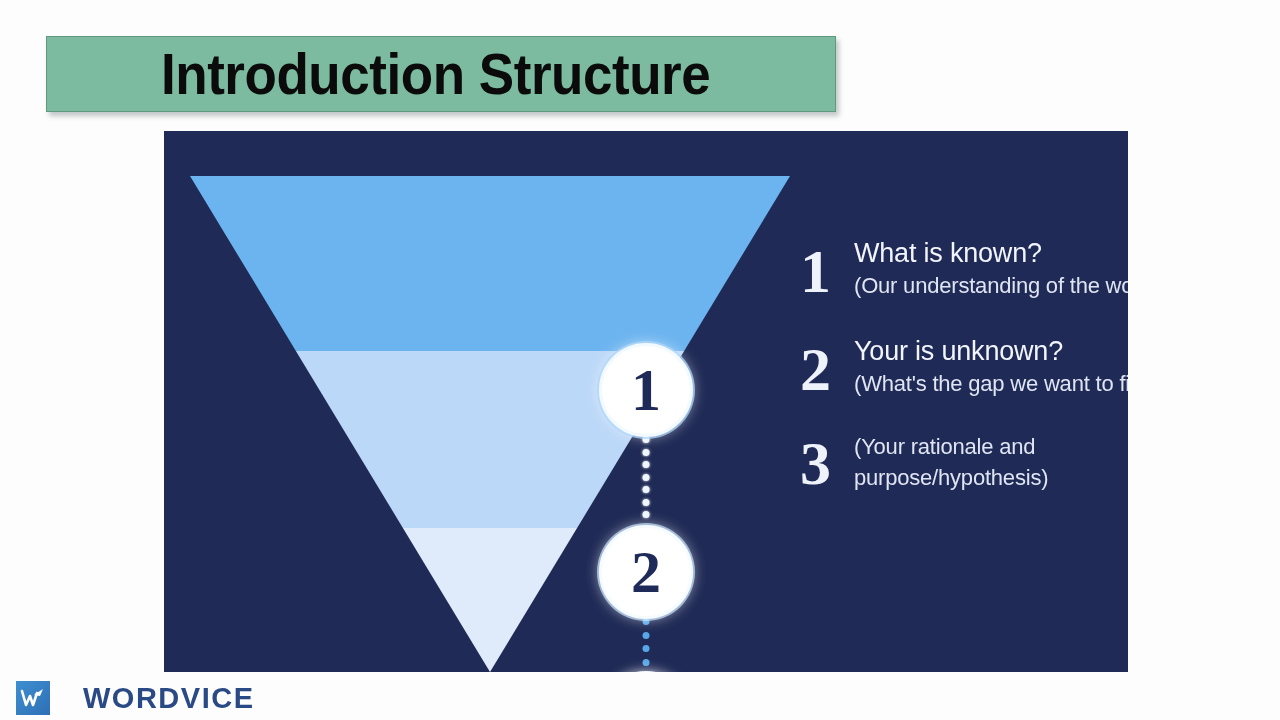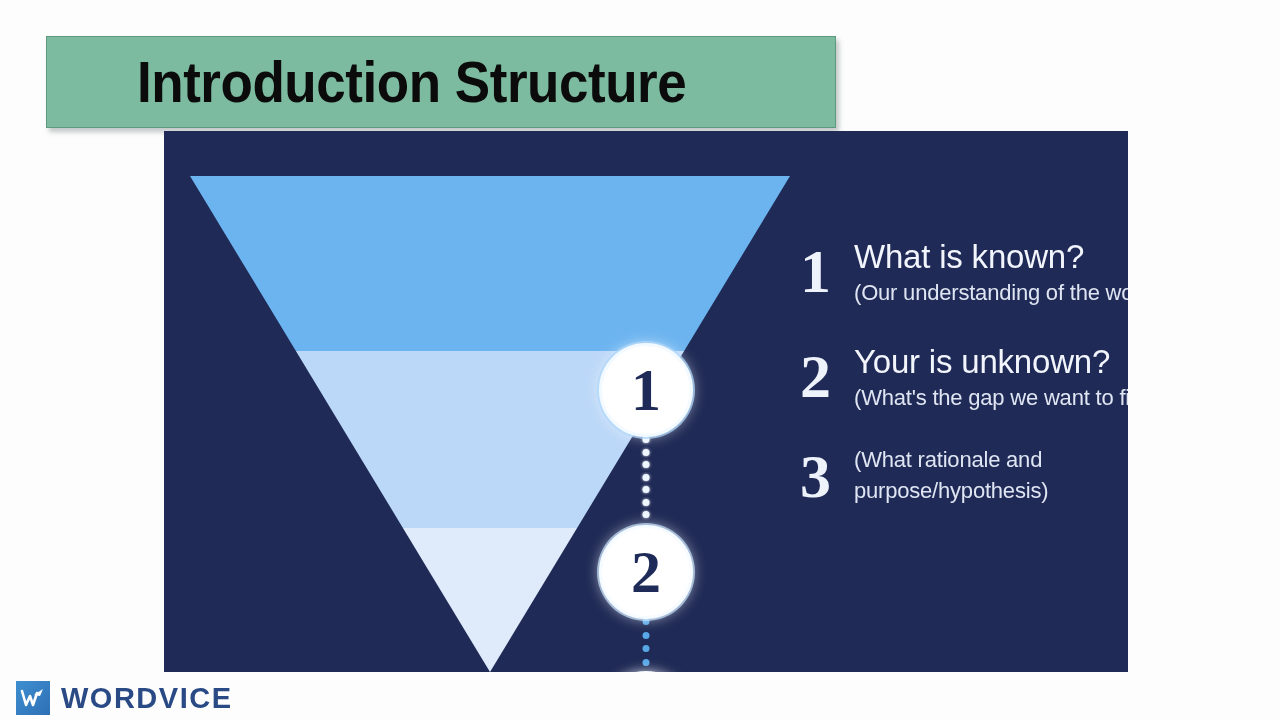--- a/index.html
+++ b/index.html
@@ -15,27 +15,28 @@
     background: #fdfdfd;
     font-family: "Liberation Sans", sans-serif;
   }
 
   
   #title-bar {
     position: absolute;
     left: 46px;
     top: 36px;
     width: 790px;
-    height: 92px;
+    height: 76px;
     background: #7cbba0;
     border: 1px solid #5f9a80;
     box-sizing: border-box;
     box-shadow: 3px 4px 5px rgba(120,130,130,0.45);
     display: flex;
     align-items: center;
+    padding-left: 24px;
   }
   #title-text {
     margin-left: 90px;
     font-family: "Liberation Sans Narrow", "Liberation Sans", sans-serif;
     font-size: 57px;
     font-weight: bold;
     color: #0b0b0b;
     letter-spacing: -0.5px;
     white-space: nowrap;
     transform: scaleX(0.93);
@@ -146,21 +147,21 @@
     color: #eef2fb;
     text-align: left;
     margin-top: 4px;
   }
   .legend-body {
     flex: 1 1 auto;
     padding-top: 2px;
   }
   .legend-heading {
     font-family: "Liberation Sans Narrow", "Liberation Sans", sans-serif;
-    font-size: 33px;
+    font-size: 27px;
     line-height: 1.16;
     color: #f2f5fc;
     letter-spacing: -0.2px;
     white-space: nowrap;
   }
   .legend-heading.caps { font-size: 28px; }
   .legend-sub {
     font-family: "Liberation Sans Narrow", "Liberation Sans", sans-serif;
     font-size: 22px;
     line-height: 1.42;
@@ -172,20 +173,21 @@
   #legend-item-2 { margin-top: 32px; }
   #legend-item-3 { margin-top: 28px; }
 
   
   #logo {
     position: absolute;
     left: 16px;
     top: 681px;
     display: flex;
     align-items: center;
+    gap: 22px;
   }
   #logo-mark {
     width: 34px;
     height: 34px;
     background: linear-gradient(135deg, #3d8fd0 0%, #2f6fb5 100%);
     display: flex;
     align-items: center;
     justify-content: center;
     margin-right: 11px;
   }
@@ -248,21 +250,21 @@
         <div class="legend-num">2</div>
         <div class="legend-body">
           <div class="legend-heading">Your is unknown?</div>
           <div class="legend-sub">(What's the gap we want to fill?)</div>
         </div>
       </div>
 
       <div class="legend-item" id="legend-item-3">
         <div class="legend-num">3</div>
         <div class="legend-body">
-          <div class="legend-sub">(What rationale and purpose/hypothesis)</div>
+          <div class="legend-sub">(Your rationale and purpose/hypothesis)</div>
         </div>
       </div>
 
     </div>
   </div>
 
   <div id="logo">
     <div id="logo-mark">
       <svg width="26" height="22" viewBox="0 0 26 22" aria-hidden="true">
         <path d="M2 4 L6 18 L10 9 L13 18 L17 6" fill="none" stroke="#ffffff" stroke-width="2.6" stroke-linejoin="round" stroke-linecap="round"></path>

